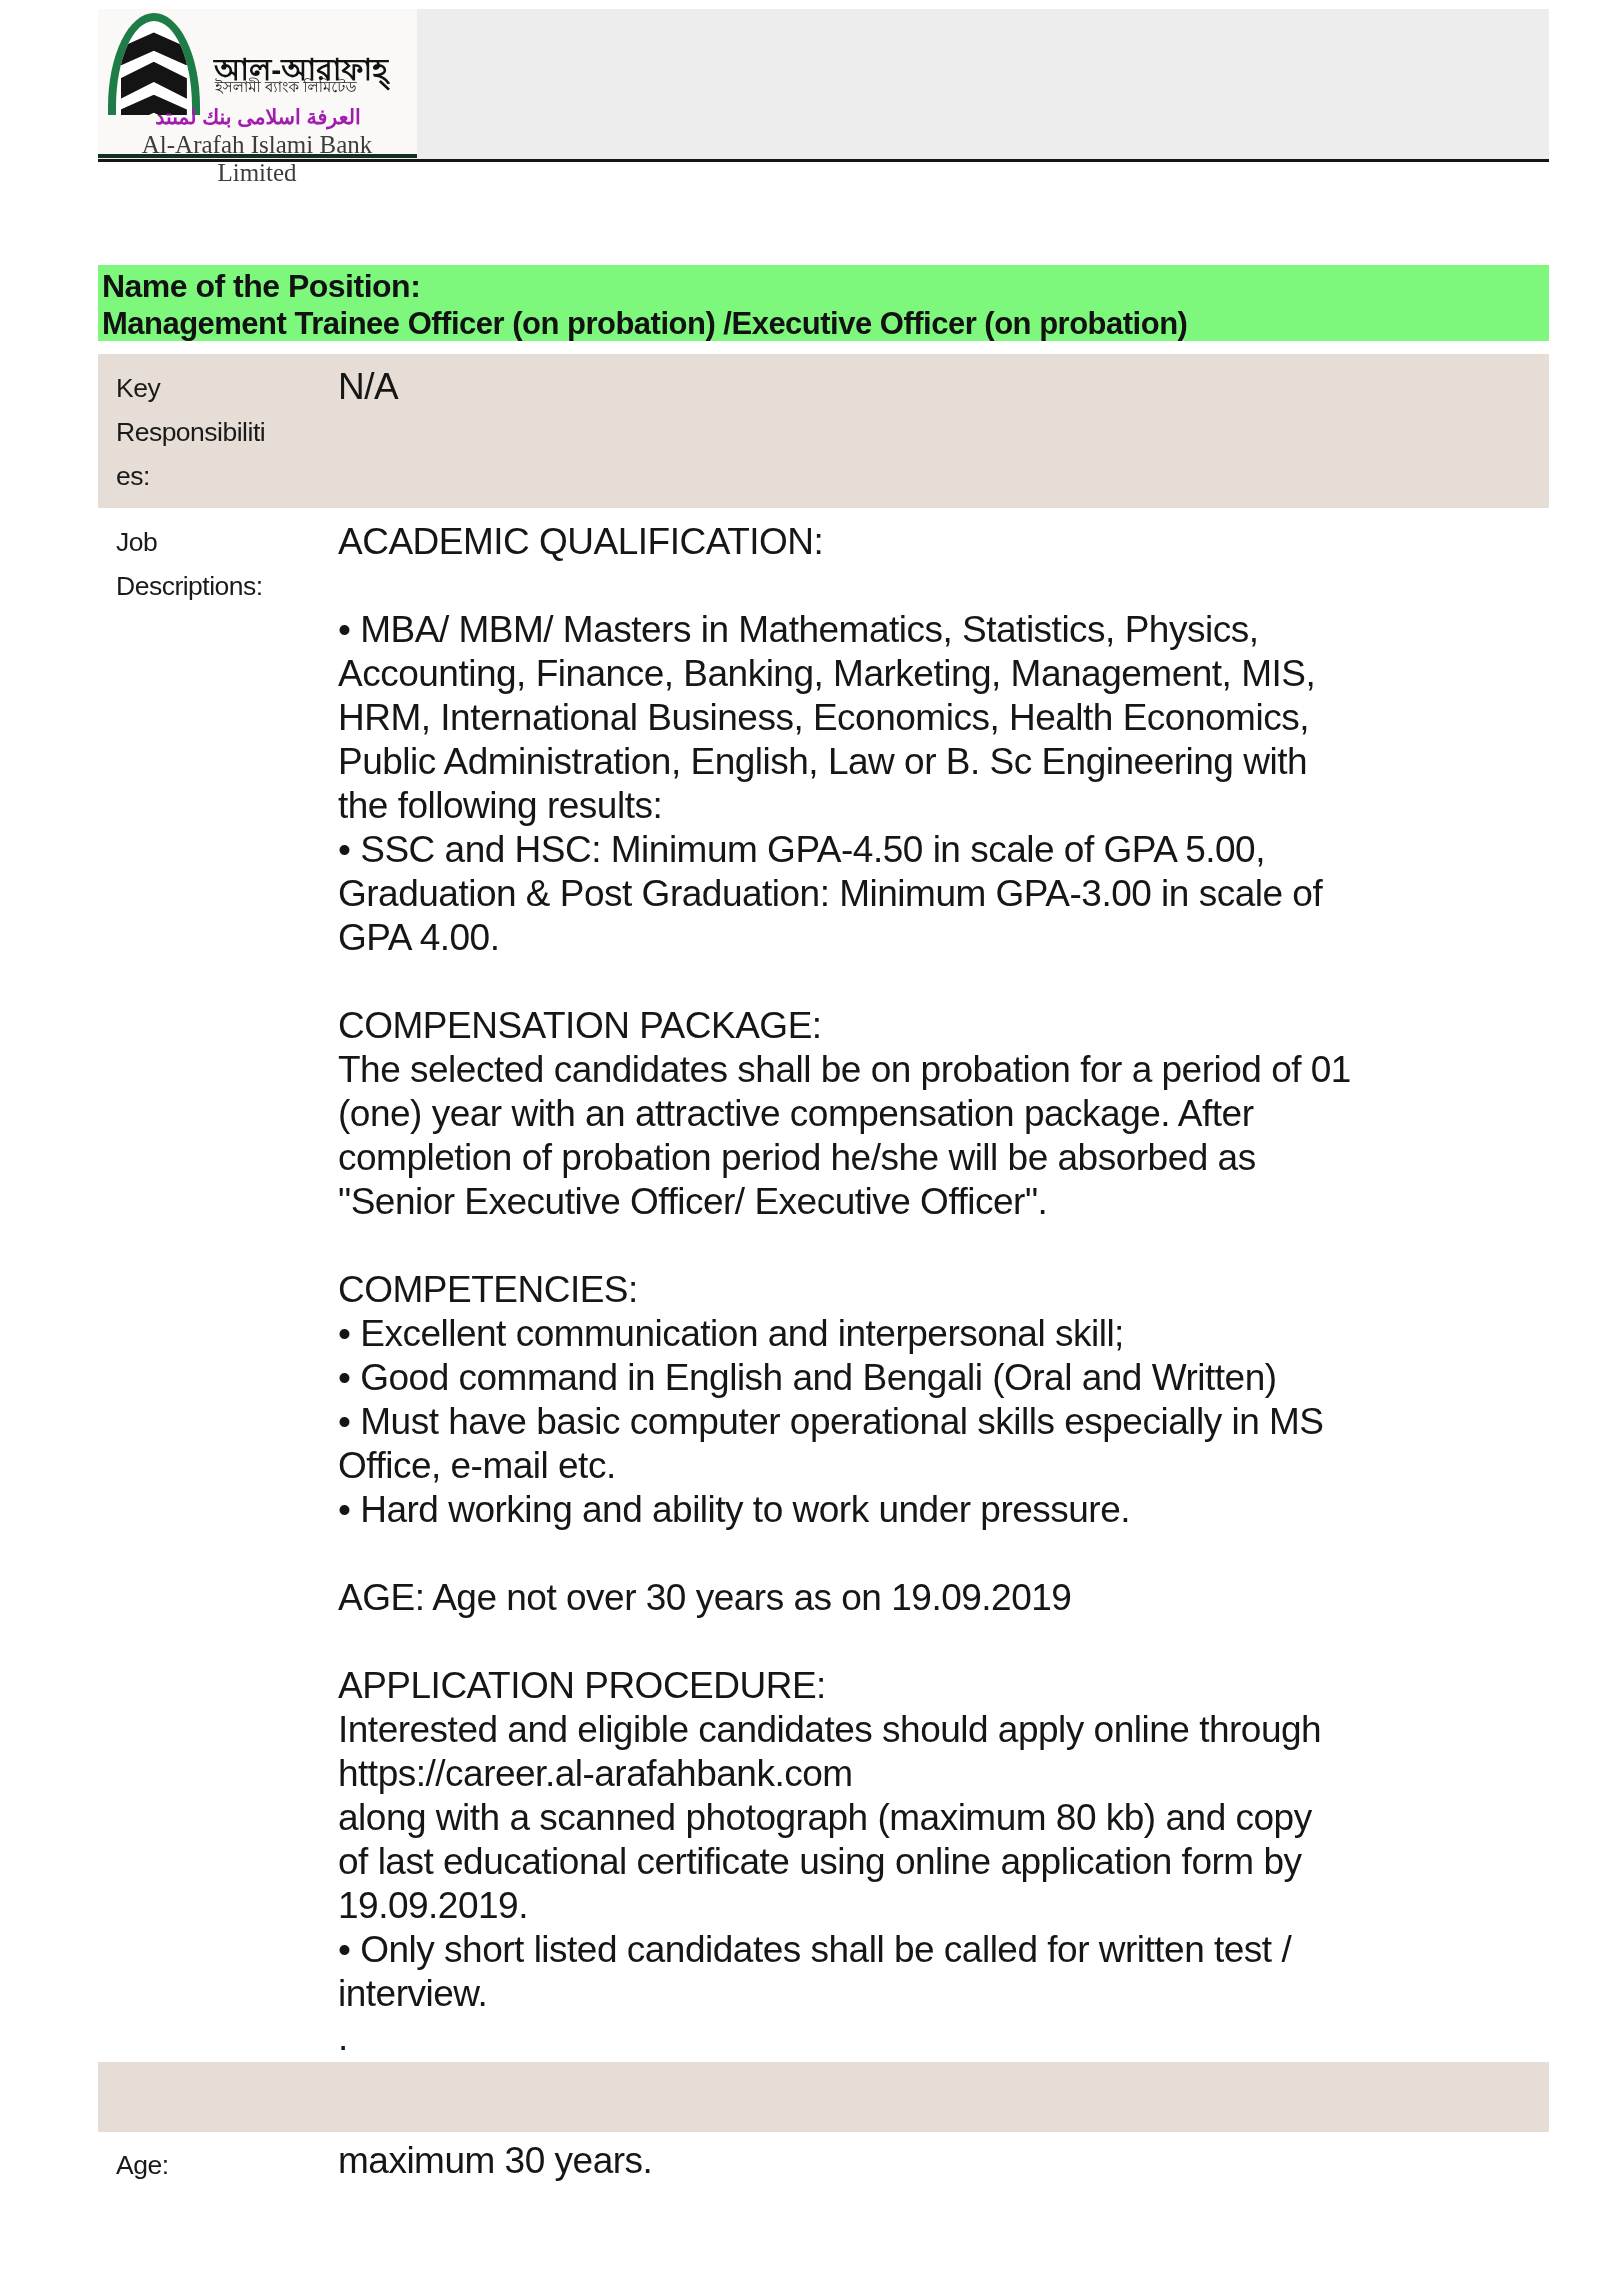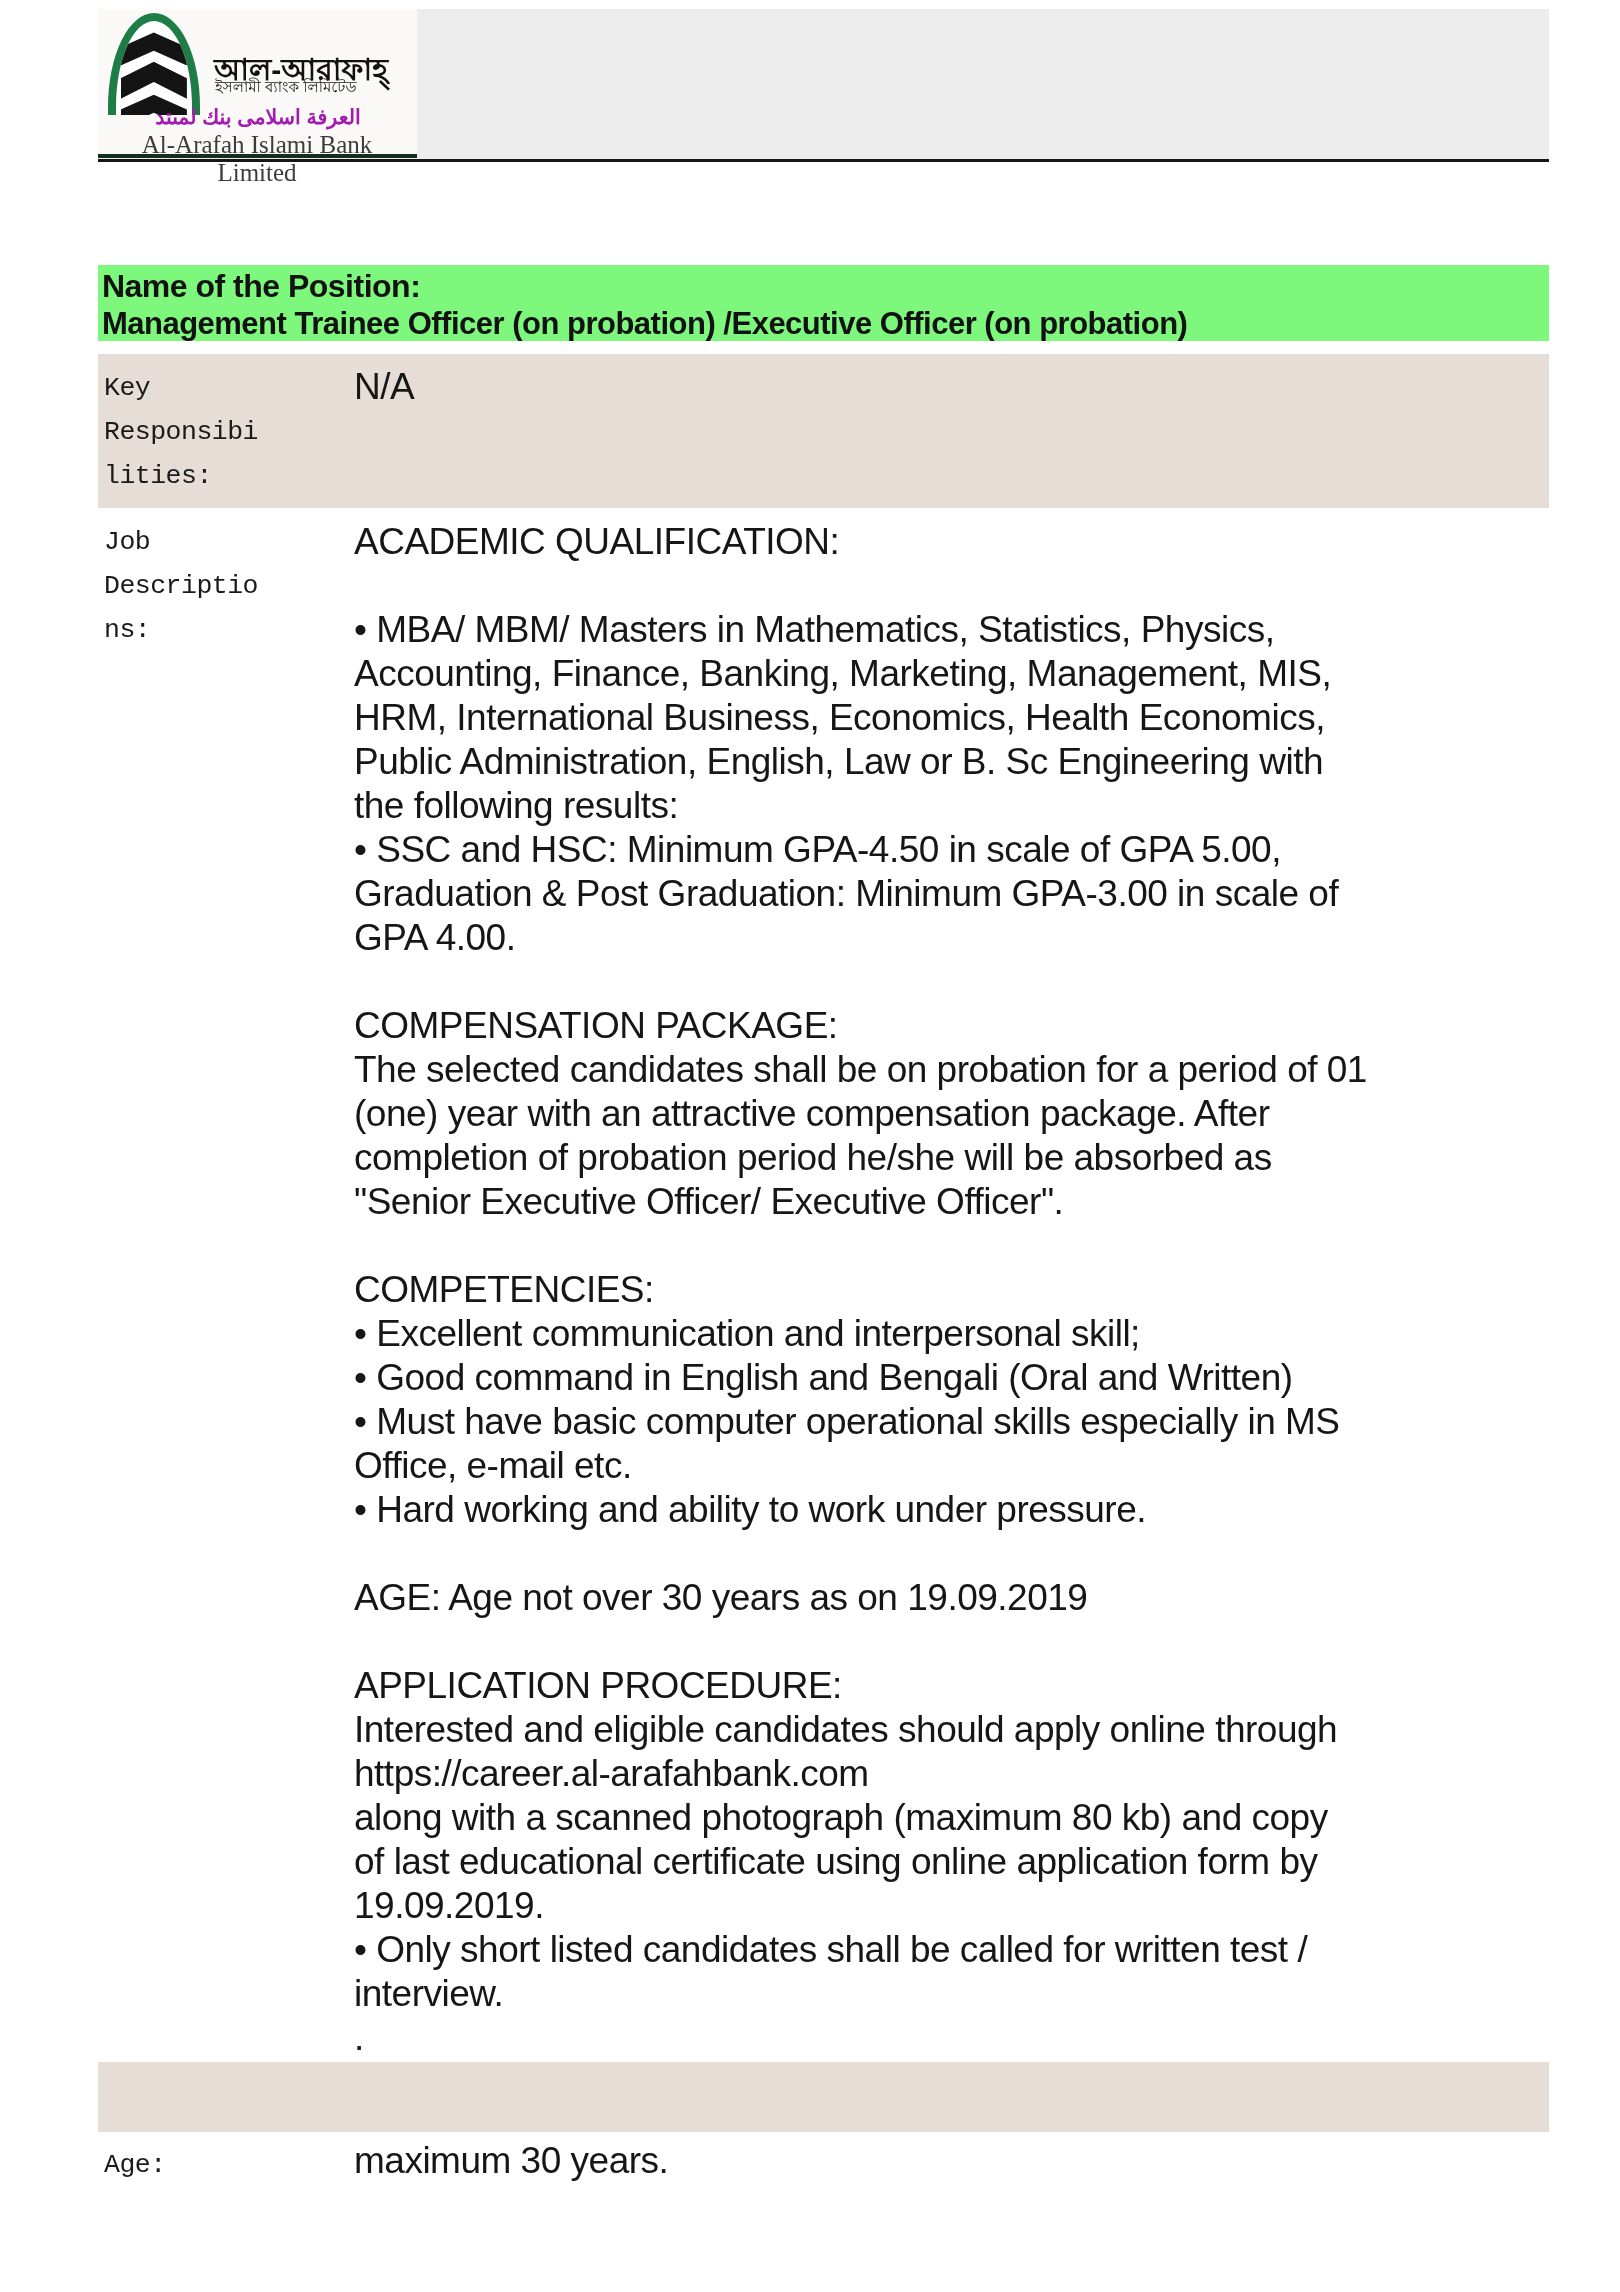--- a/index.html
+++ b/index.html
@@ -31,24 +31,24 @@
   .green { margin-top:103px; background:#7df87d; padding:4.9px 5.9px 1px 3.9px; color:#121212; }
   .g1 { font-size:32px; font-weight:bold; line-height:33px; letter-spacing:-0.5px; }
   .g2 { font-size:31px; font-weight:bold; line-height:33px; letter-spacing:-0.5px; margin-top:4px; }
 
   .reqs { margin-top:35px; font-size:32px; font-weight:bold; line-height:33px;
           letter-spacing:-0.5px; padding-left:2px; }
 
   
   .row { display:flex; }
   .beige { background:#e6ded6; }
-  .label { width:240px; flex:0 0 240px; padding-left:6px; font-size:26.5px; line-height:44px;
-           color:#1a1a1a; letter-spacing:-0.5px;font-family:Liberation Mono, monospace; }
+  .label { width:240px; flex:0 0 240px; padding-left:18px; font-size:26.5px; line-height:44px;
+           color:#1a1a1a; letter-spacing:-0.5px; }
   .label .inner { width:157px; overflow-wrap:anywhere; word-break:break-word; }
-  .value { flex:1;margin-left:16px; }
+  .value { flex:1; }
   .r1 { margin-top:13.7px; height:154px; padding-top:11.8px; }
   .r1 .label { padding-top:0; }
   .na { font-size:37px; line-height:41px; letter-spacing:-0.5px; }
   .r2 { margin-top:6.9px; padding-top:4.9px; padding-bottom:2px; }
   .desc { font-size:37px; line-height:44px; letter-spacing:-0.5px; white-space:pre-line; }
   .r3 { height:70px; }
   .r4 { padding-top:6.9px; }
   .r4 .label { margin-top:3.9px; }
   .agevalue { font-size:37px; line-height:44px; letter-spacing:-0.5px; }
 </style>

